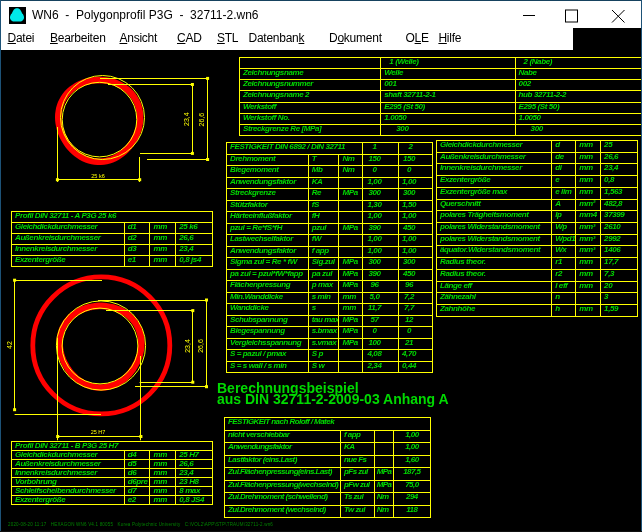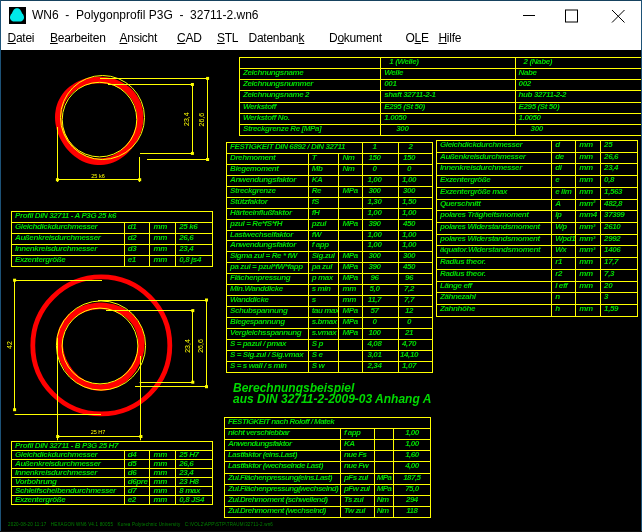--- a/index.html
+++ b/index.html
@@ -3,37 +3,37 @@
 <style>
 * { margin:0; padding:0; box-sizing:border-box; }
 html,body { width:642px; height:532px; background:#000; overflow:hidden; }
 #win { position:relative; width:642px; height:532px; background:#000;
   font-family:"Liberation Sans",sans-serif; }
 .bord { position:absolute; background:#1d5277; z-index:50; }
 #titlebar { position:absolute; left:1px; top:1px; width:640px; height:27px; background:#fff; }
 #ticon { position:absolute; left:8px; top:6px; }
 #ttext { position:absolute; left:31px; top:7px; font-size:12px; color:#000; white-space:pre; }
 #tbtns { position:absolute; right:0; top:0; }
-#menubar { position:absolute; left:1px; top:28px; width:640px; height:22px; background:#fff; }
+#menubar { position:absolute; left:1px; top:28px; width:572px; height:22px; background:#fff; }
 .mi { position:absolute; top:3px; font-size:12px; color:#000; letter-spacing:-0.25px; white-space:pre; }
 #content { position:absolute; left:1px; top:50px; width:640px; height:481px; background:#000; }
 svg.ov { position:absolute; left:0; top:0; z-index:1; }
 table.t { position:absolute; z-index:2; border-collapse:collapse; table-layout:fixed;
   font-family:"Liberation Sans",sans-serif; font-style:italic; font-weight:bold;
   font-size:8px; color:#00d900; letter-spacing:-0.4px; }
 table.t td { border:1px solid #ffff00; padding:0 0 0 3px; white-space:nowrap; overflow:hidden;
   line-height:8px; vertical-align:top; }
 table.t td.c { text-align:center; padding-left:0; }
 table.t3 td { letter-spacing:-0.55px; }
 table.t3 td:nth-child(3) { padding-left:1.5px; }
 table.t td.c2 { text-align:center; padding-left:0; padding-right:13px; }
 table.t td.hn { text-align:left; padding-left:9px; }
 table.t td.h1 { padding-left:8px; }
 table.t td.p15 { padding-left:15px; }
-#bb { position:absolute; left:233px; top:383px; z-index:2; font-size:12px; font-style:italic; font-weight:bold;
+#bb { position:absolute; left:217px; top:383px; z-index:2; font-size:14px; font-weight:bold;
   color:#00d900; line-height:11px; }
 #footer { position:absolute; left:8px; top:522px; z-index:2; font-size:4.5px; color:#008200; white-space:pre; letter-spacing:0.2px; }
 </style></head>
 <body>
 <div id="win">
   <div id="titlebar">
     <svg id="ticon" width="17" height="17" viewBox="0 0 17 17">
         <rect x="0" y="0" width="17" height="17" fill="#000"></rect>
         <path d="M13.6 8.7 L13.3 8.1 L13.0 7.6 L12.6 7.2 L12.3 6.8 L12.1 6.3 L11.8 5.9 L11.6 5.4 L11.4 4.9 L11.1 4.4 L10.8 3.9 L10.4 3.3 L9.9 2.9 L9.3 2.5 L8.7 2.3 L8.0 2.2 L7.3 2.3 L6.7 2.5 L6.1 2.9 L5.6 3.3 L5.2 3.9 L4.9 4.4 L4.6 4.9 L4.4 5.4 L4.2 5.9 L3.9 6.3 L3.7 6.8 L3.4 7.2 L3.0 7.6 L2.7 8.1 L2.4 8.7 L2.2 9.3 L2.0 10.0 L2.0 10.7 L2.1 11.3 L2.4 11.9 L2.8 12.5 L3.3 12.9 L3.9 13.3 L4.5 13.5 L5.2 13.5 L5.8 13.6 L6.4 13.5 L7.0 13.5 L7.5 13.4 L8.0 13.4 L8.5 13.4 L9.0 13.5 L9.6 13.5 L10.2 13.6 L10.8 13.5 L11.5 13.5 L12.1 13.3 L12.7 12.9 L13.2 12.5 L13.6 12.0 L13.9 11.3 L14.0 10.7 L14.0 10.0 L13.8 9.3 L13.6 8.7 Z" fill="#00e8e8" stroke="#00e8e8" stroke-width="2" stroke-linejoin="round"></path>
       </svg>
@@ -286,32 +286,25 @@
           <td class="c2">21</td>
         </tr>
 <tr>
           <td>S = pazul / pmax</td>
           <td>S p</td>
           <td></td>
           <td class="c2">4,08</td>
           <td class="c2">4,70</td>
         </tr>
 <tr>
-          <td>S = Sig.zul / Sig.vmax</td>
-          <td>S e</td>
-          <td></td>
-          <td class="c2">3,01</td>
-          <td class="c2">14,10</td>
-        </tr>
-<tr>
           <td>S = s wall / s min</td>
           <td>S w</td>
           <td></td>
           <td class="c2">2,34</td>
-          <td class="c2">1,07</td>
+          <td class="c2">0,44</td>
         </tr>
 </tbody>
     </table>
   <table class="t t3" style="left:224px;top:417px;width:205.7px;height:101px">
 <colgroup>
         <col style="width:116px">
         <col style="width:34.2px">
         <col style="width:18.8px">
         <col style="width:36.7px">
       </colgroup>
@@ -331,26 +324,20 @@
           <td></td>
           <td class="c">1,00</td>
         </tr>
 <tr>
           <td>Lastfaktor (eins.Last)</td>
           <td>nue Fs</td>
           <td></td>
           <td class="c">1,60</td>
         </tr>
 <tr>
-          <td>Lastfaktor (wechselnde Last)</td>
-          <td>nue Fw</td>
-          <td></td>
-          <td class="c">4,00</td>
-        </tr>
-<tr>
           <td>Zul.Flächenpressung(eins.Last)</td>
           <td>pFs zul</td>
           <td>MPa</td>
           <td class="c">187,5</td>
         </tr>
 <tr>
           <td>Zul.Flächenpressung(wechselnd)</td>
           <td>pFw zul</td>
           <td>MPa</td>
           <td class="c">75,0</td>

